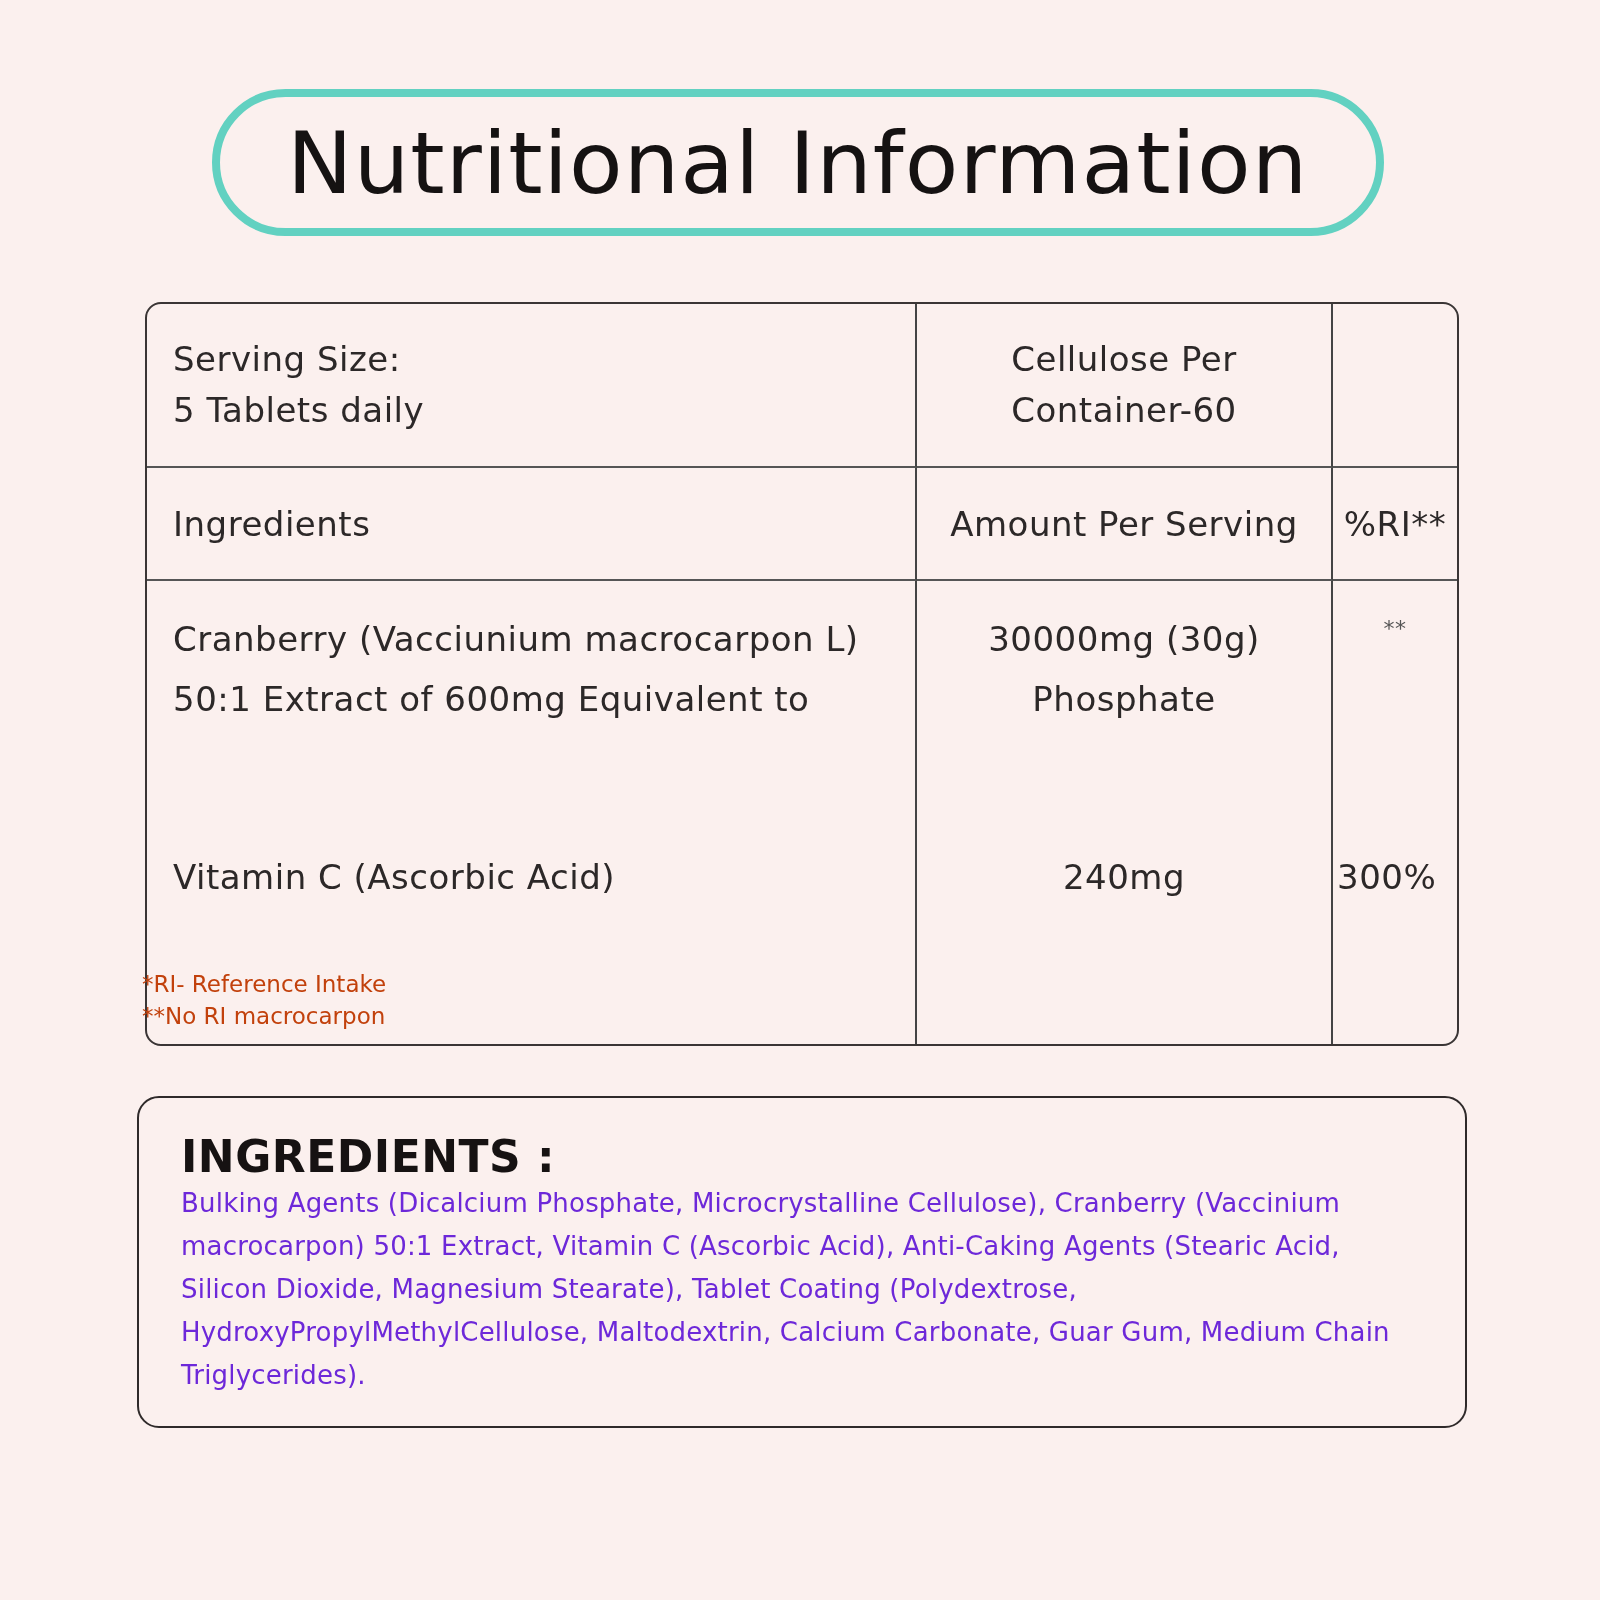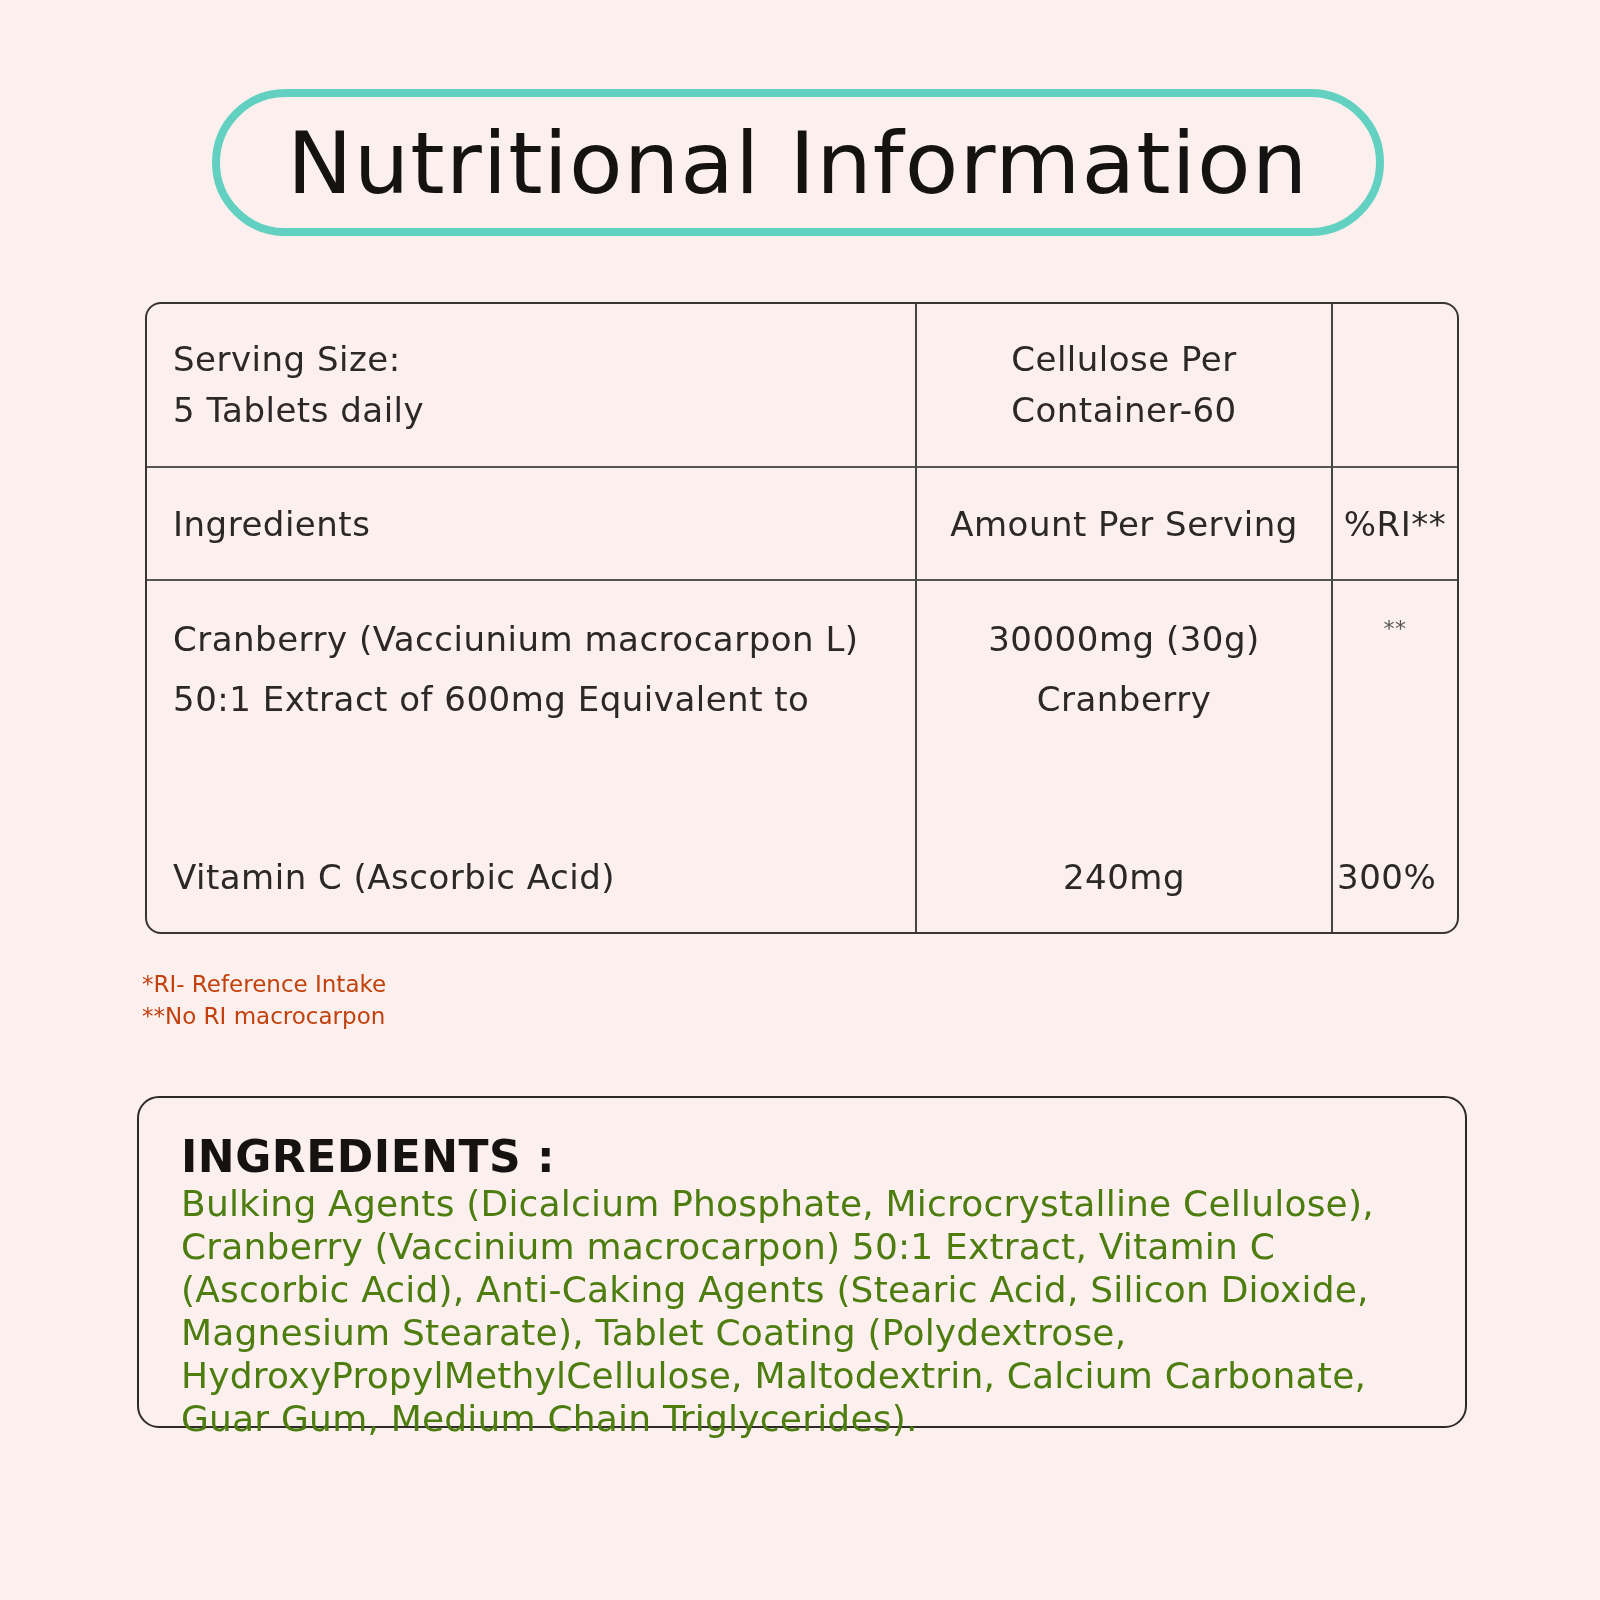--- a/index.html
+++ b/index.html
@@ -36,21 +36,21 @@
       letter-spacing: 1px;
       color: #151212;
       line-height: 1;
       transform: scaleX(1.02);
     }
     .nut-table {
       position: absolute;
       left: 145px;
       top: 302px;
       width: 1314px;
-      height: 632px;
+      height: 744px;
       box-sizing: border-box;
       border: 2px solid #3a3535;
       border-radius: 16px;
       overflow: hidden;
     }
     .grid {
       display: grid;
       grid-template-columns: 770px 416px 1fr;
       grid-template-rows: 164px 113px 1fr;
       width: 100%;
@@ -140,23 +140,23 @@
     .ingredients-box h2 {
       margin: 0;
       font-weight: bold;
       font-size: 44px;
       line-height: 50px;
       color: #161212;
       letter-spacing: 0.5px;
     }
     .ingredients-box p {
       margin: 0;
-      font-size: 36px;
+      font-size: 26px;
       line-height: 43px;
-      color: #4d7c0f;
+      color: #6d28d9;
       letter-spacing: 0.2px;
     }
   </style>
 </head>
 <body>
 
 <div class="title-pill">
   <h1>Nutritional Information</h1>
 </div>
 
@@ -177,21 +177,21 @@
     <div class="cell c-mid r2">Amount Per Serving</div>
     <div class="cell c-right r2">%RI**</div>
 
     <div class="cell c-left r3">
       <div class="ing-row-1">Cranberry (Vacciunium macrocarpon L) 50:1 Extract of 600mg Equivalent to</div>
       <div class="ing-row-2">Vitamin C (Ascorbic Acid)</div>
     </div>
     <div class="cell c-mid r3">
       <div class="amt-row-1">
         <div>30000mg (30g)</div>
-        <div>Cranberry</div>
+        <div>Phosphate</div>
       </div>
       <div class="amt-row-2">240mg</div>
     </div>
     <div class="cell c-right r3">
       <div class="ri-row-1">**</div>
       <div class="ri-row-2">300%</div>
     </div>
   </div>
 </div>
 

